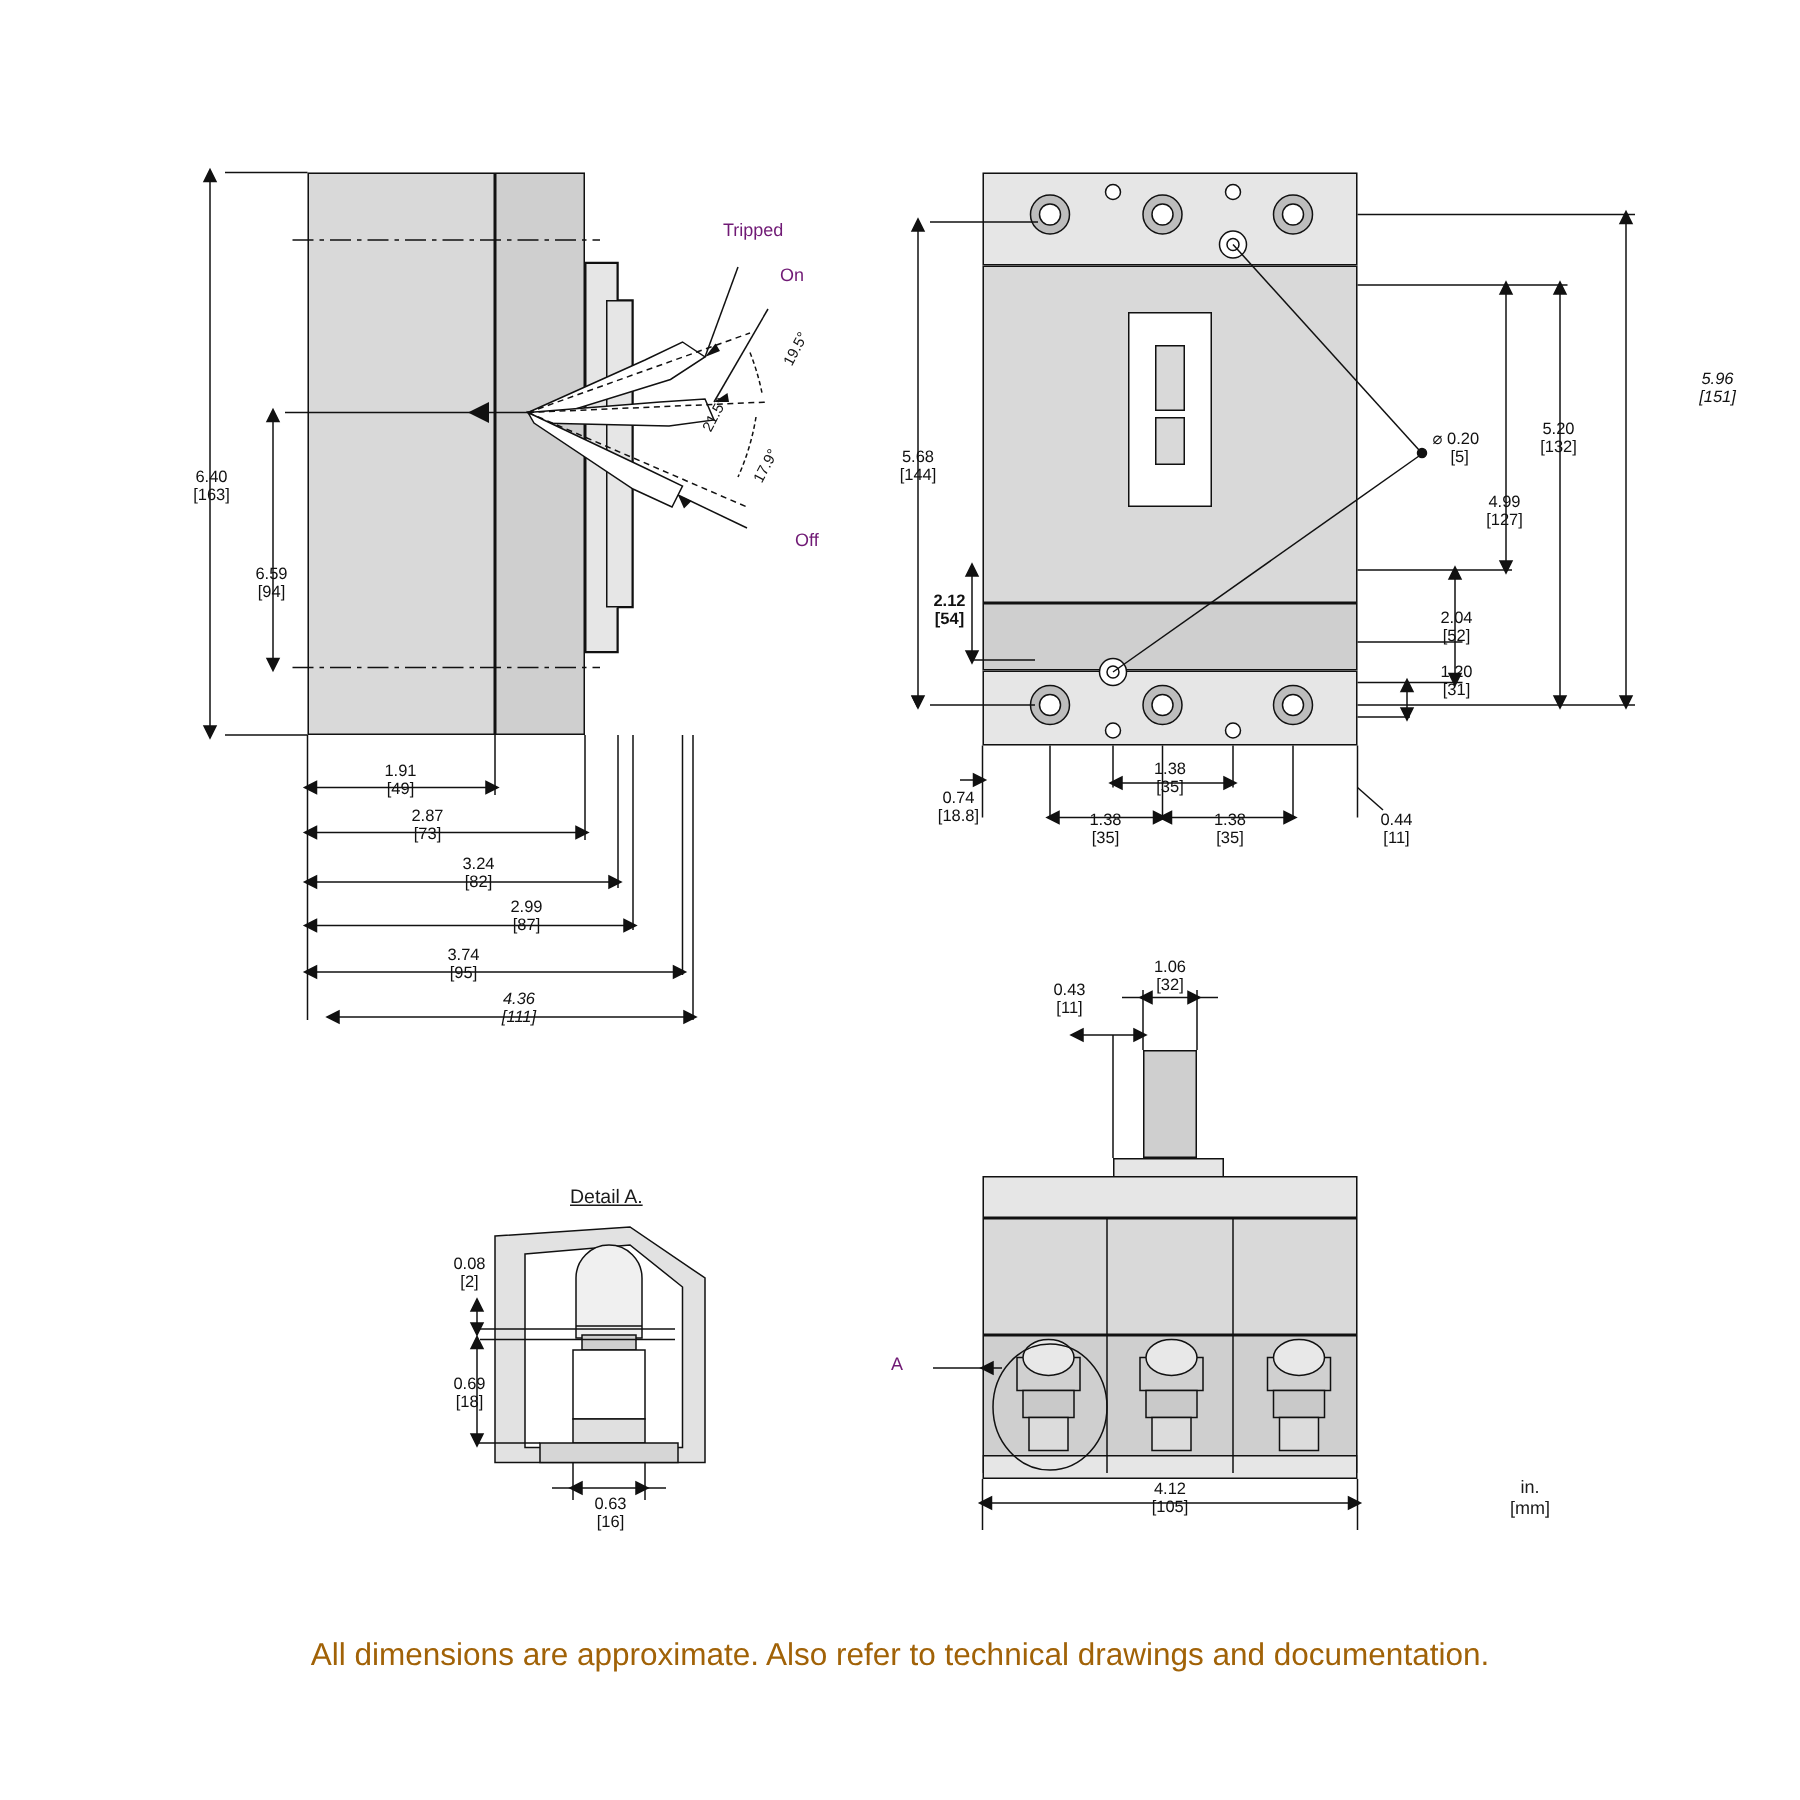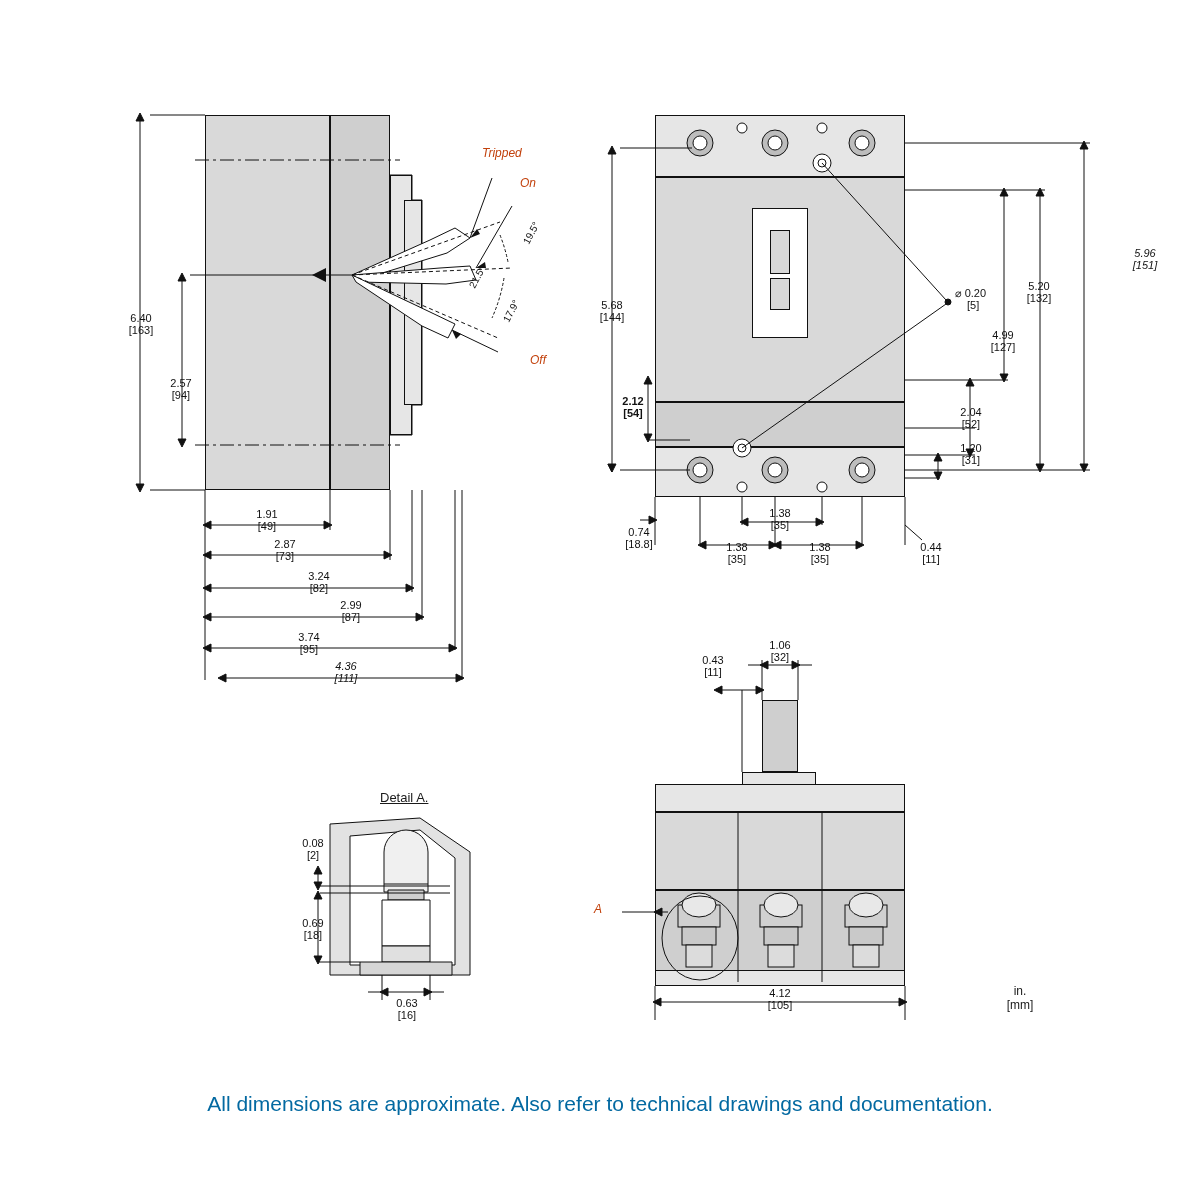--- a/index.html
+++ b/index.html
@@ -7,28 +7,28 @@
     width:1200px;height:1200px;
     background:#ffffff;
     font-family:"Liberation Sans", sans-serif;
     color:#1a1a1a;
     overflow:hidden;
     position:relative;
   }
   #stage{position:absolute;left:0;top:0;width:1200px;height:1200px;}
   .dim{position:absolute;font-size:11px;line-height:11.5px;text-align:center;white-space:nowrap;color:#111;}
   .dim.small{font-size:10px;line-height:10.5px;}
-  .lbl{position:absolute;font-size:12px;white-space:nowrap;color:#c2410c;font-style:italic;}
+  .lbl{position:absolute;font-size:12px;white-space:nowrap;color:#701a75;}
   .body-fill{position:absolute;background:#d9d9d9;border:1px solid #111;box-sizing:border-box;}
   .body-fill2{position:absolute;background:#cfcfcf;border:1px solid #111;box-sizing:border-box;}
   .body-fill3{position:absolute;background:#e6e6e6;border:1px solid #111;box-sizing:border-box;}
   .white{position:absolute;background:#ffffff;border:1px solid #111;box-sizing:border-box;}
   .footer{
     position:absolute;left:0;width:1200px;text-align:center;
-    font-size:21px;color:#0369a1;
+    font-size:21px;color:#a16207;
   }
   .units{position:absolute;font-size:12px;text-align:center;line-height:14px;}
   svg{position:absolute;left:0;top:0;overflow:visible;}
   .detail-title{position:absolute;font-size:13px;text-decoration:underline;}
 </style>
 </head>
 <body>
 
 <div id="stage">
 
@@ -122,21 +122,21 @@
   <div class="lbl" style="left:500px;top:353px;margin-left:30px;">Off</div>
   <div class="dim small" style="left:520px;top:228px;transform:rotate(-62deg);">19.5°</div>
   <div class="dim small" style="left:466px;top:272px;transform:rotate(-62deg);">21.5°</div>
   <div class="dim small" style="left:500px;top:306px;transform:rotate(-62deg);">17.9°</div>
 
   <div class="dim" style="left:118px;top:313px;width:46px;">
     <span>6.40</span><br>
     <span>[163]</span>
   </div>
   <div class="dim" style="left:158px;top:378px;width:46px;">
-    <span>2.57</span><br>
+    <span>6.59</span><br>
     <span>[94]</span>
   </div>
 
   <div class="dim" style="left:244px;top:509px;width:46px;">
     <span>1.91</span><br>
     <span>[49]</span>
   </div>
   <div class="dim" style="left:262px;top:539px;width:46px;">
     <span>2.87</span><br>
     <span>[73]</span>

